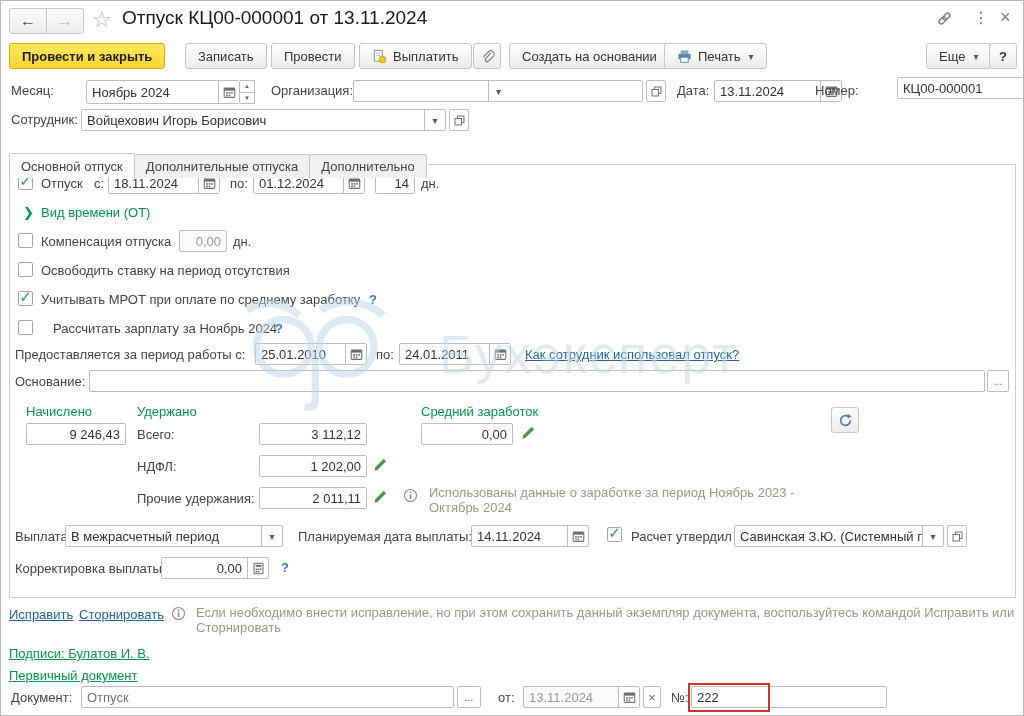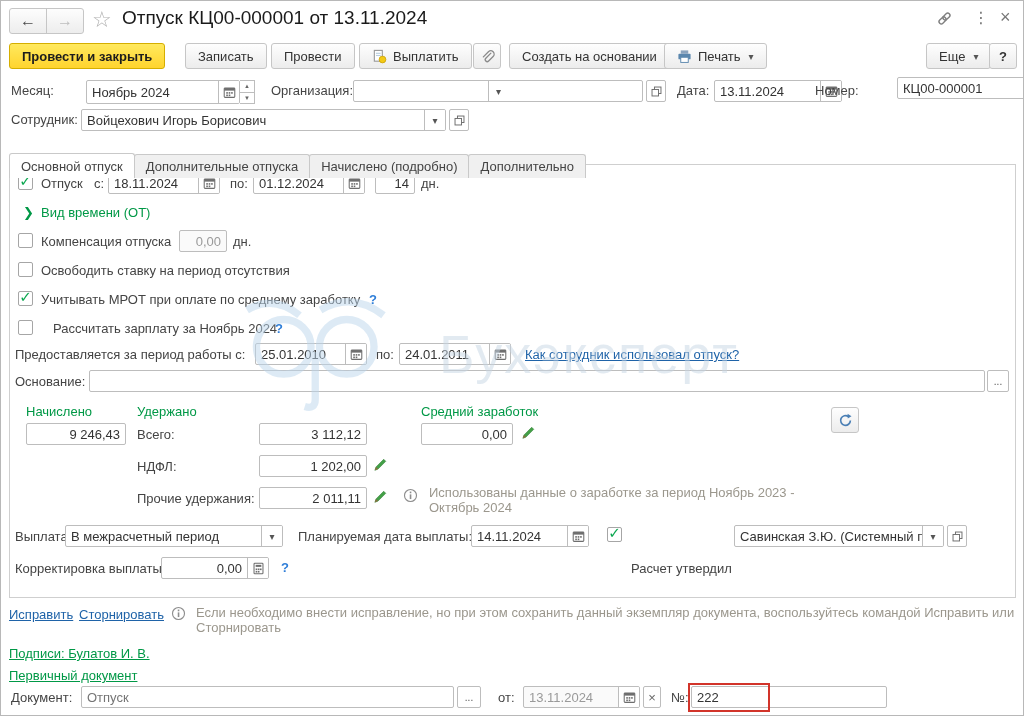--- a/index.html
+++ b/index.html
@@ -213,21 +213,20 @@
 </div>
 <div class="abs sqbtn" style="left:448px;top:108px;">
     <svg class="ic-sm" viewBox="0 0 16 16">
       <use href="#i-open"></use>
     </svg>
   </div>
 
 <div class="abs tabsrow" style="left:8px;top:140px;height:37px;z-index:2;">
   <div class="tab active">Основной отпуск</div>
   <div class="tab">Дополнительные отпуска</div>
-  <div class="tab">Начислено (подробно)</div>
   <div class="tab">Дополнительно</div>
 </div>
 <div class="abs box" style="left:8px;top:163px;width:1007px;height:434px;"></div>
 
 <div class="abs cb" style="left:17px;top:174px;">
     <span class="mark">✓</span>
   </div>
 <div class="abs lbl" style="left:40px;top:175px;">Отпуск</div>
 <div class="abs lbl" style="left:93px;top:175px;">с:</div>
 <div class="abs fld" style="left:107px;top:171px;width:112px;">
@@ -362,21 +361,21 @@
   <span class="fldtxt">14.11.2024</span>
   <span class="seg">
       <svg class="ic-sm" viewBox="0 0 16 16">
         <use href="#i-cal"></use>
       </svg>
     </span>
 </div>
 <div class="abs cb" style="left:606px;top:526px;">
     <span class="mark">✓</span>
   </div>
-<div class="abs lbl" style="left:630px;top:560px;text-align:right;">Расчет утвердил</div>
+<div class="abs lbl" style="left:630px;top:528px;text-align:right;">Расчет утвердил</div>
 <div class="abs fld" style="left:733px;top:524px;width:210px;">
   <span class="fldtxt">Савинская З.Ю. (Системный прогр</span>
   <span class="seg" style="font-size:10px;color:#555;">▾</span>
 </div>
 <div class="abs sqbtn" style="left:946px;top:524px;">
     <svg class="ic-sm" viewBox="0 0 16 16">
       <use href="#i-open"></use>
     </svg>
   </div>
 

